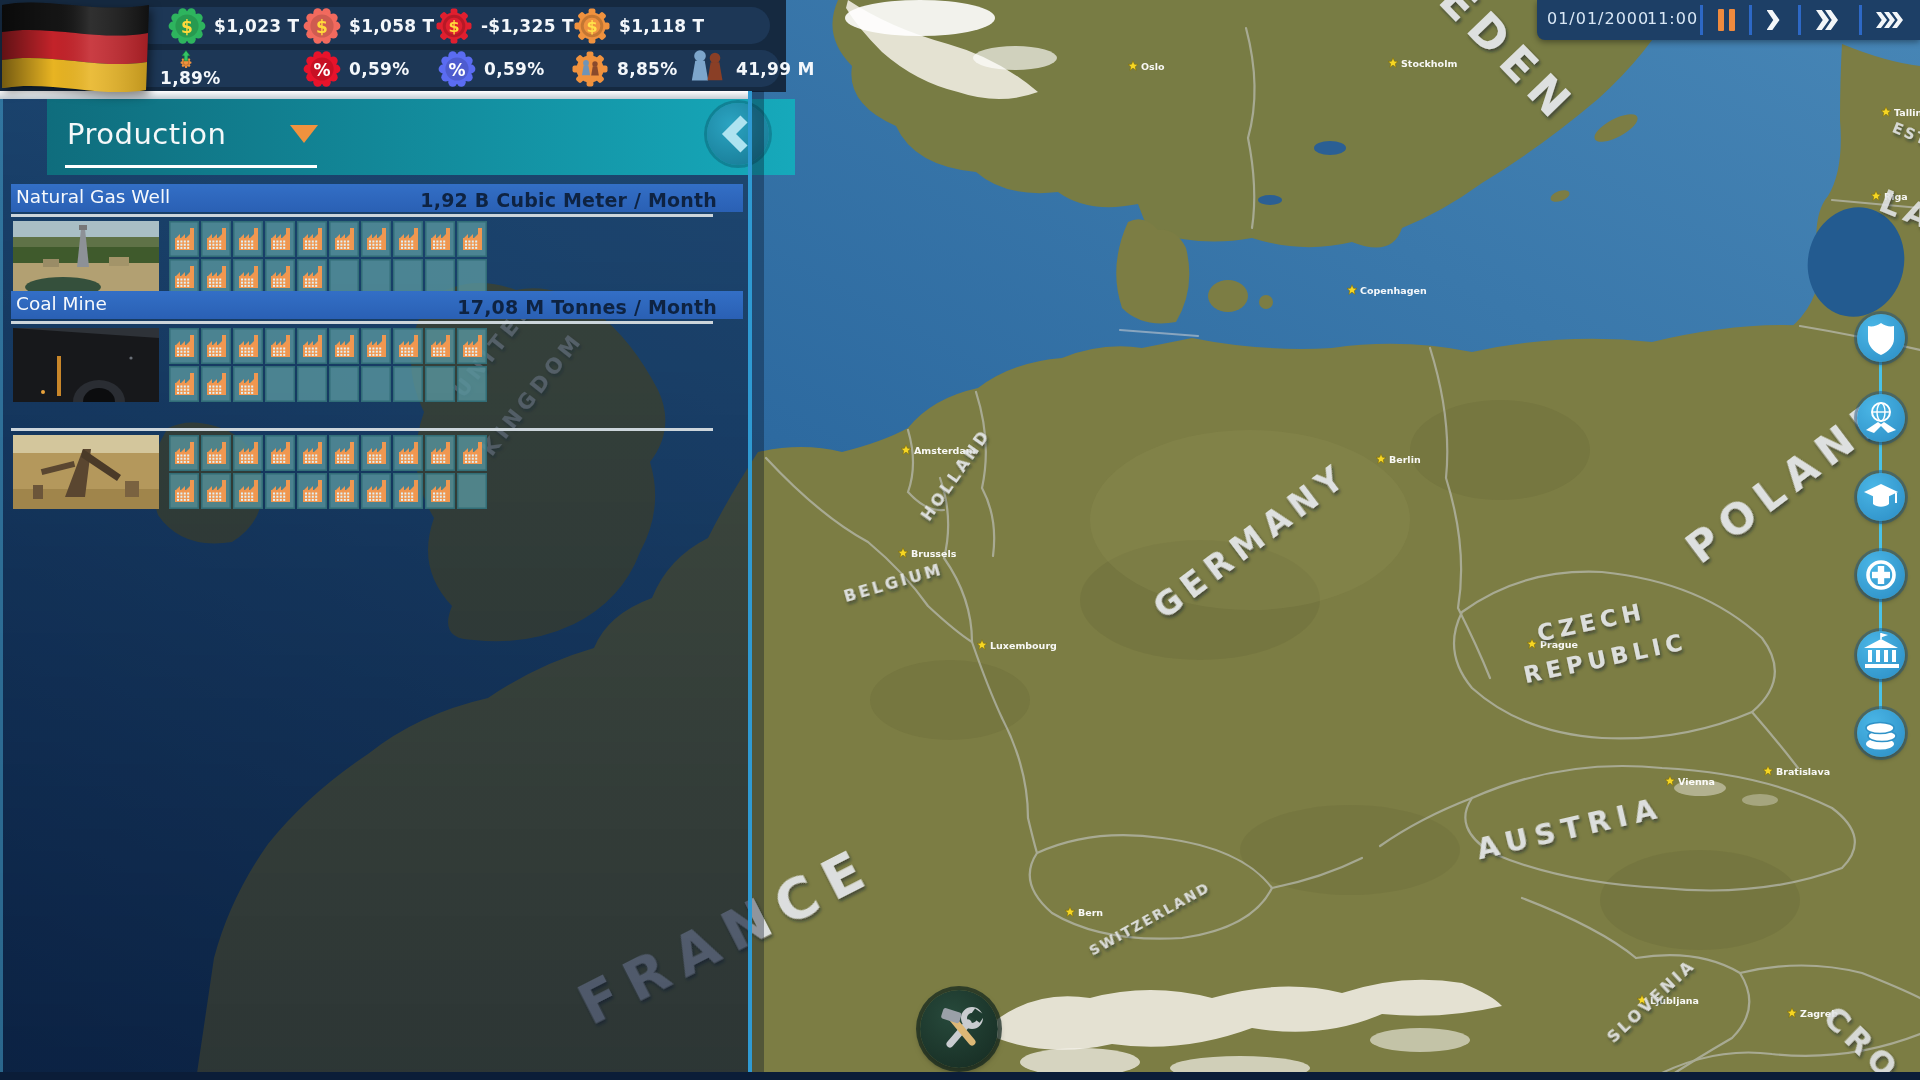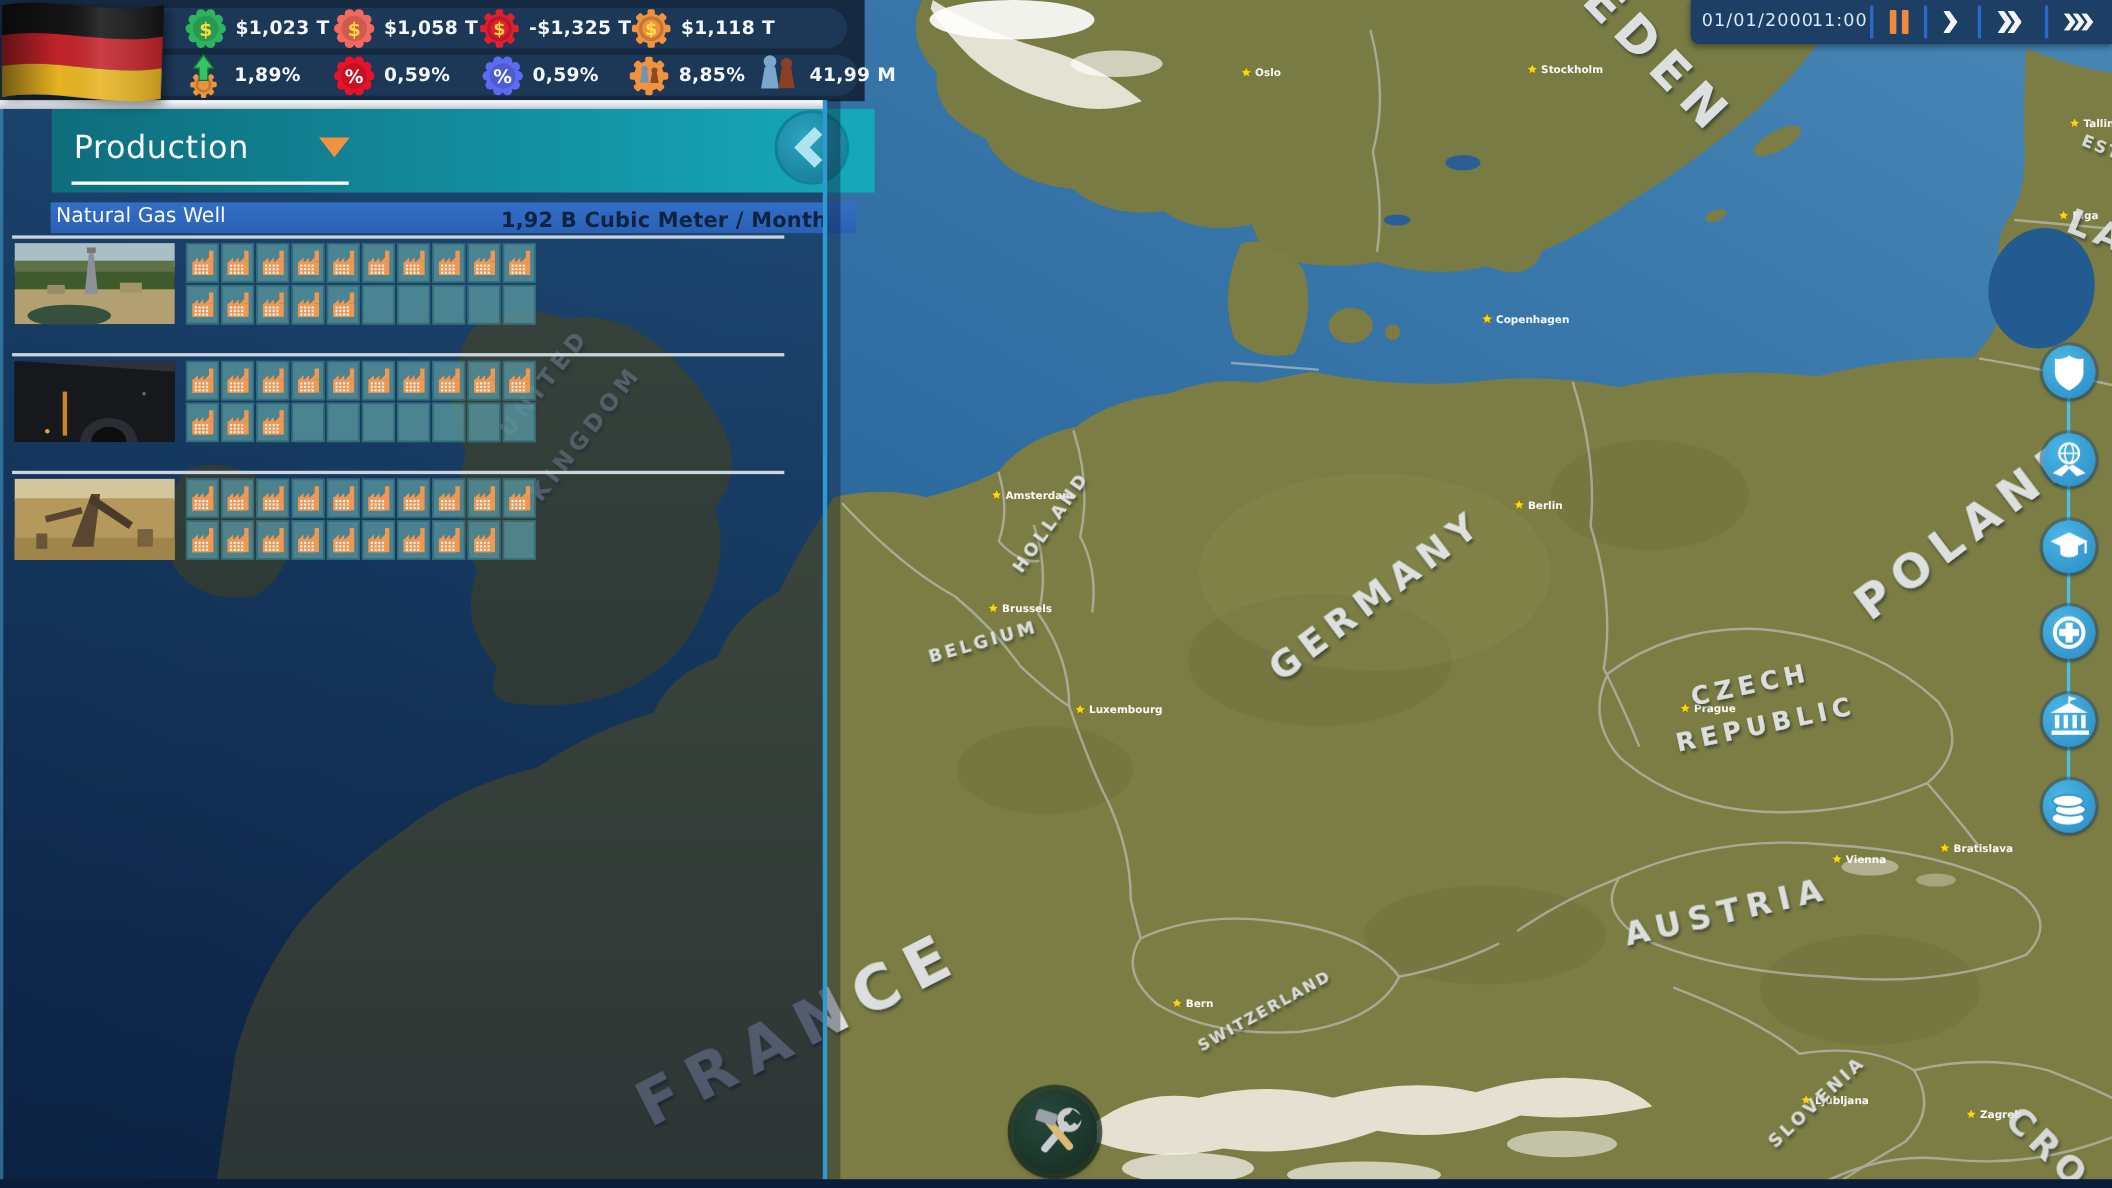--- a/index.html
+++ b/index.html
@@ -34,21 +34,21 @@
   .panel-header{position:absolute;left:0;top:0;width:748px;height:76px;
         background:linear-gradient(90deg,#0f6d7d,#16a9bb);cursor:pointer;margin-left:44px;}
   .panel-title{position:absolute;left:20px;top:18px;font-size:29px;color:#f4f8f9;letter-spacing:.5px;}
   .dd-triangle{position:absolute;left:243px;top:26px;width:0;height:0;
         border-left:14px solid transparent;border-right:14px solid transparent;border-top:18px solid #f0923e;}
   .title-underline{position:absolute;left:18px;top:66px;width:252px;height:3px;background:#fff;}
   .back-btn{position:absolute;left:-88px;top:4px;width:62px;height:62px;border-radius:50%;cursor:pointer;
         background:radial-gradient(circle at 38% 35%,#2ba4c2,#15758f);box-shadow:0 0 0 3px rgba(10,70,90,.35);}
   .section{position:absolute;left:0;width:748px;}
   .sec-header{position:absolute;left:8px;top:0;width:732px;height:28px;cursor:pointer;
-        background:linear-gradient(180deg,#336fc6,#2a60b4);margin-left:35px;}
+        background:linear-gradient(180deg,#336fc6,#2a60b4);}
   .sec-name{position:absolute;left:5px;top:2px;font-size:18.5px;color:#f6f9fc;}
   .sec-value{position:absolute;right:26px;top:5px;font-size:19px;font-weight:bold;color:#0e2342;letter-spacing:.2px;}
   .sec-line{position:absolute;left:8px;top:30px;width:702px;height:2.5px;background:#ccd5db;}
   .thumb{position:absolute;left:10px;top:37px;width:146px;height:74px;overflow:hidden;
         box-shadow:inset 0 0 0 1px rgba(0,0,0,.4);}
   .grid{position:absolute;left:166px;top:37px;display:grid;grid-template-columns:repeat(10,30px);
         grid-template-rows:repeat(2,36px);gap:2px;}
   .cell{background:rgba(88,148,156,.82);box-shadow:inset 0 0 0 1.5px rgba(47,106,116,.9);
         display:flex;align-items:center;justify-content:center;cursor:pointer;}
   .panel-divider{position:absolute;left:748px;top:91px;width:4px;height:989px;background:#2f9ad2;z-index:23;}
@@ -294,21 +294,21 @@
           <rect x="15.6" y="1.5" width="6.8" height="9" rx="2" fill="#f0923e" transform="rotate(270 19 19)"></rect>
           <rect x="15.6" y="1.5" width="6.8" height="9" rx="2" fill="#f0923e" transform="rotate(315 19 19)"></rect>
     <circle cx="19" cy="19" r="13.6" fill="#f0923e"></circle>
     <circle cx="19" cy="19" r="9.8" fill="none" stroke="rgba(0,0,0,0.18)" stroke-width="3"></circle>
     <text x="19" y="25" font-size="16" font-weight="bold" text-anchor="middle" fill="#ffe24a">$</text>
         </svg>
         <span class="sv">$1,118 T</span>
       </div>
     </div>
   <div class="stat-row" id="stats-row-2" style="top:50px;">
-      <div class="stat" style="left: 165px;">
+      <div class="stat" style="left: 152px; flex-direction: column;">
         <svg width="40" height="40" viewBox="0 0 40 40">
           <rect x="17.4" y="16" width="5" height="6" rx="1.5" fill="#f0923e" transform="rotate(0 20 28)"></rect>
           <rect x="17.4" y="16" width="5" height="6" rx="1.5" fill="#f0923e" transform="rotate(45 20 28)"></rect>
           <rect x="17.4" y="16" width="5" height="6" rx="1.5" fill="#f0923e" transform="rotate(90 20 28)"></rect>
           <rect x="17.4" y="16" width="5" height="6" rx="1.5" fill="#f0923e" transform="rotate(135 20 28)"></rect>
           <rect x="17.4" y="16" width="5" height="6" rx="1.5" fill="#f0923e" transform="rotate(180 20 28)"></rect>
           <rect x="17.4" y="16" width="5" height="6" rx="1.5" fill="#f0923e" transform="rotate(225 20 28)"></rect>
           <rect x="17.4" y="16" width="5" height="6" rx="1.5" fill="#f0923e" transform="rotate(270 20 28)"></rect>
           <rect x="17.4" y="16" width="5" height="6" rx="1.5" fill="#f0923e" transform="rotate(315 20 28)"></rect>
     <circle cx="20" cy="28" r="9" fill="#f0923e"></circle>
@@ -727,20 +727,24 @@
             </svg>
           </div>
           <div class="cell"></div>
           <div class="cell"></div>
           <div class="cell"></div>
           <div class="cell"></div>
           <div class="cell"></div>
         </div>
       </div>
       <div class="section" style="top: 192px; height: 113px;">
+    <div class="sec-header">
+      <span class="sec-name">Coal Mine</span>
+      <span class="sec-value">17,08 M Tonnes / Month</span>
+    </div>
     <div class="sec-line"></div>
     <div class="thumb"><svg width="146" height="74" viewBox="0 0 146 74">
     <rect width="146" height="74" fill="#17181b"></rect>
     <path d="M0,0 L146,10 L146,0 Z" fill="#2e3238"></path>
     <path d="M60,74 a26,22 0 0 1 52,0 Z" fill="#2a2d33"></path>
     <path d="M70,74 a16,14 0 0 1 32,0 Z" fill="#0c0d0f"></path>
     <rect x="44" y="28" width="4" height="40" fill="#c8862a"></rect>
     <circle cx="30" cy="64" r="2" fill="#e8a23c"></circle>
             <circle cx="118" cy="30" r="1.6" fill="#6a6f77"></circle>
           </svg></div>

